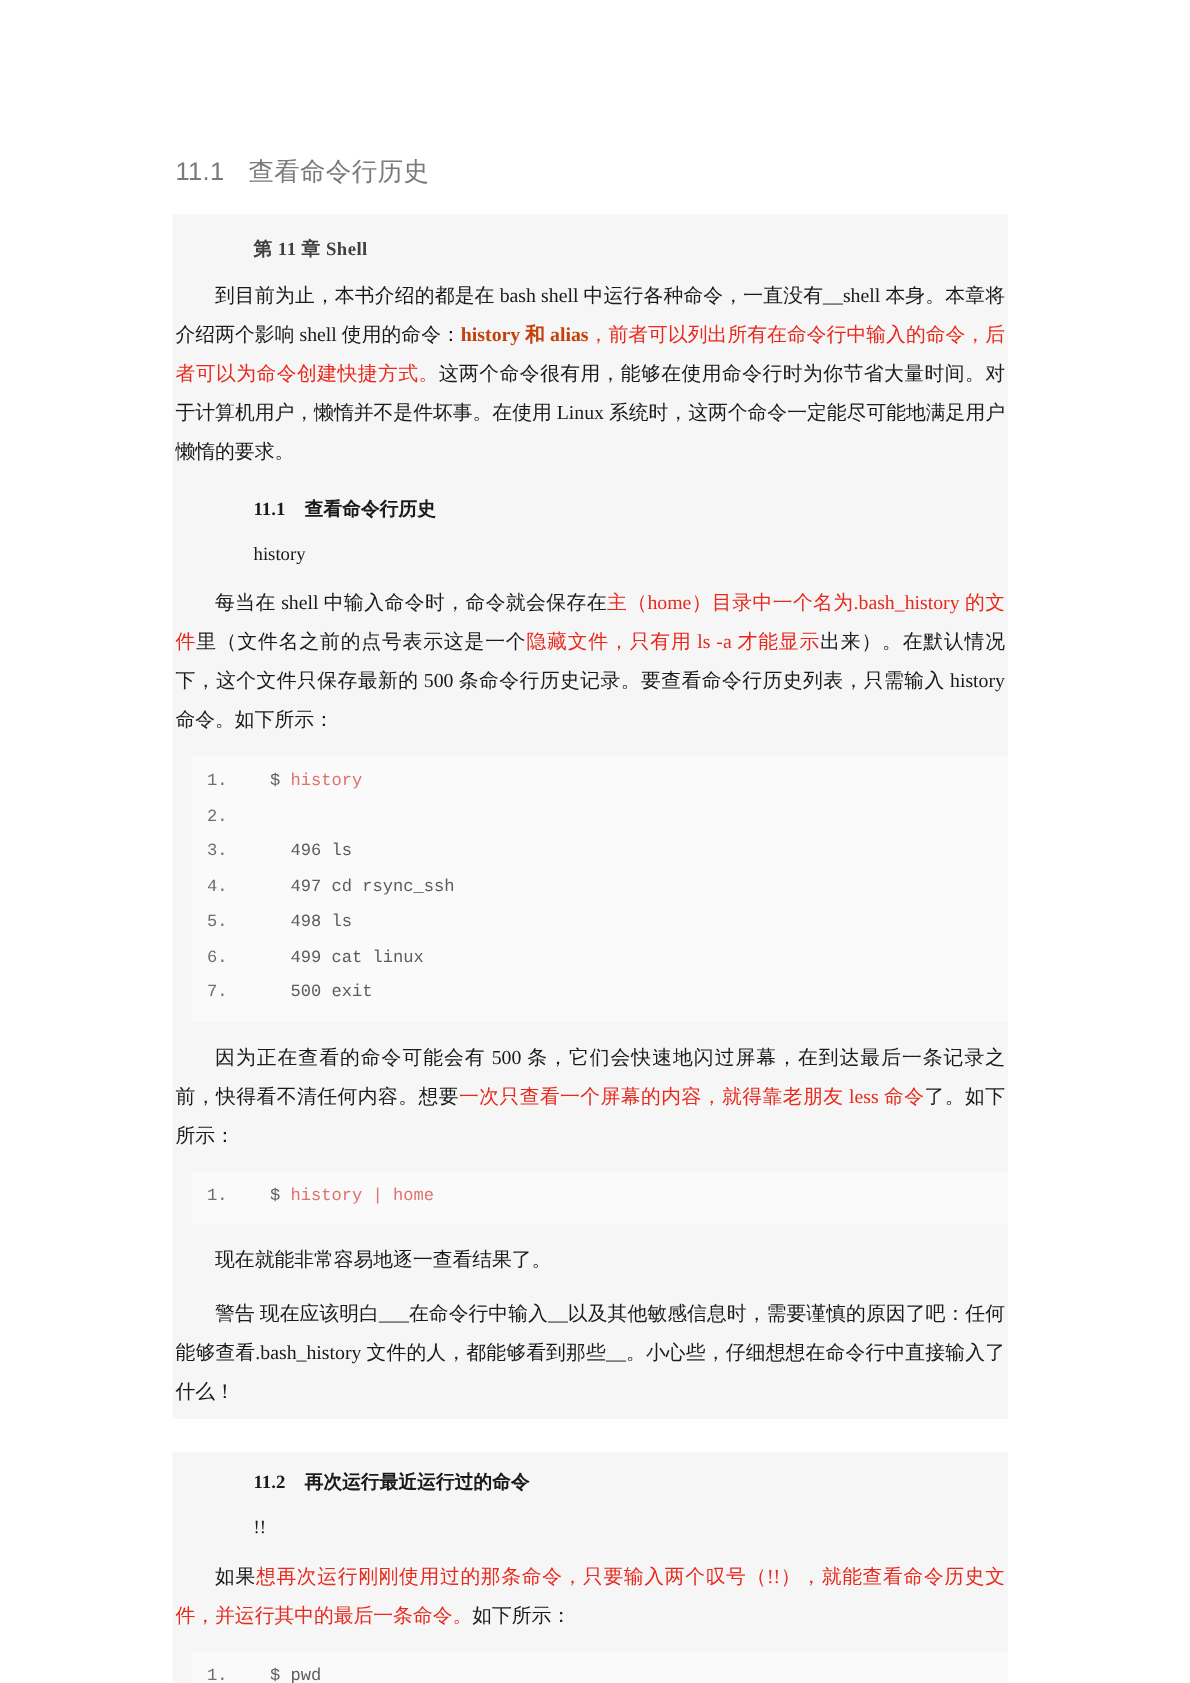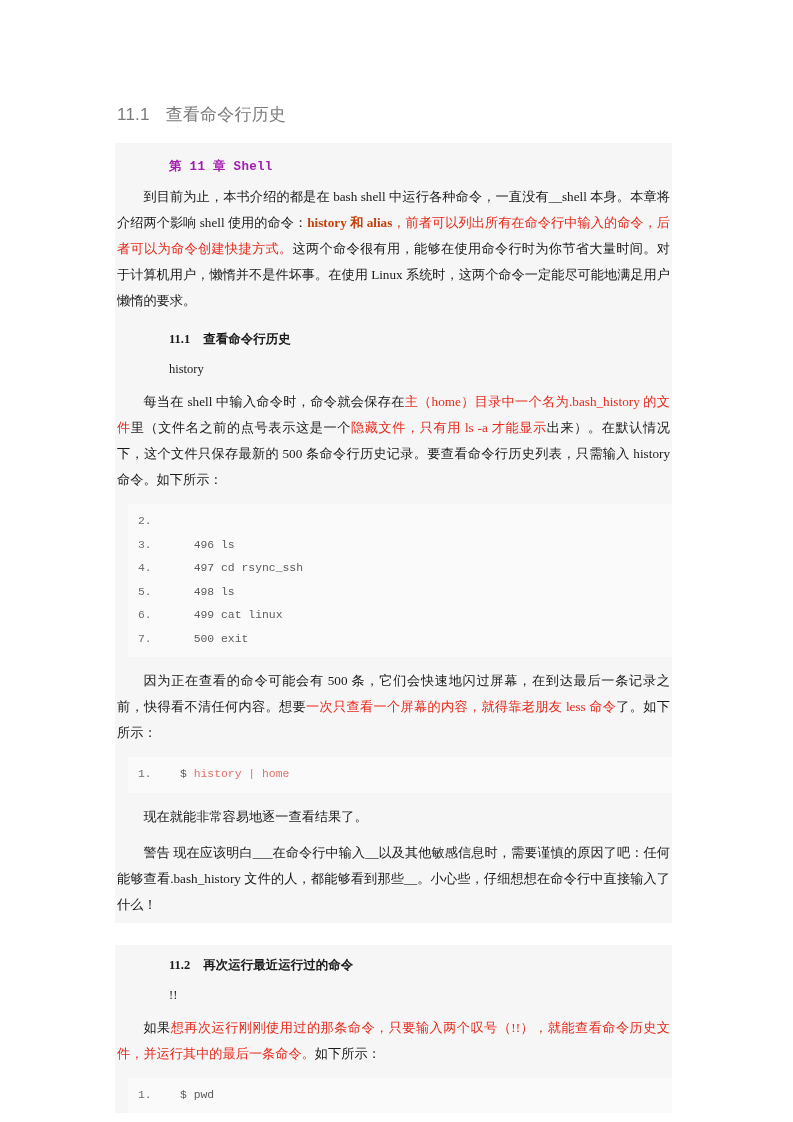--- a/index.html
+++ b/index.html
@@ -52,24 +52,24 @@
   }
   .block.spacer {
     background: #ffffff;
     height: 22px;
   }
 
   
   h2.chapter {
     margin: 0;
     padding: 15px 0 4px 54px;
-    font-family: Liberation Mono, monospace;
+    font-family: Liberation Serif, serif;
     font-size: 12.5px;
     font-weight: bold;
-    color: #a21caf;
+    color: #404040;
     letter-spacing: 0.3px;
   }
   h3.section {
     margin: 0;
     padding: 12px 0 4px 54px;
     font-family: "Liberation Serif", "DejaVu Serif", serif;
     font-size: 12.5px;
     font-weight: bold;
     color: #1a1a1a;
   }
@@ -136,20 +136,21 @@
 
       <p class="para"><span>到目前为止，本书介绍的都是在 bash shell 中运行各种命令，一直没有__shell 本身。本章将介绍两个影响 shell 使用的命令：</span><span class="red-bold">history 和 alias</span><span class="red">，</span><span class="red">前者可以列出所有在命令行中输入的命令，后者可以为命令创建快捷方式。</span><span>这两个命令很有用，能够在使用命令行时为你节省大量时间。对于计算机用户，懒惰并不是件坏事。在使用 Linux 系统时，这两个命令一定能尽可能地满足用户懒惰的要求。</span></p>
 
       <h3 class="section"><span class="snum">11.1</span><span>查看命令行历史</span></h3>
 
       <p class="term">history</p>
 
       <p class="para"><span>每当在 shell 中输入命令时，命令就会保存在</span><span class="red">主（home）目录中一个名为.bash_history 的文件</span><span>里（文件名之前的点号表示这是一个</span><span class="red">隐藏文件，只有用 ls -a 才能显示</span><span>出来）。在默认情况下，这个文件只保存最新的 500 条命令行历史记录。要查看命令行历史列表，只需输入 history 命令。如下所示：</span></p>
 
       <div class="code-block" id="code-history">
+          <div class="code-line"><span class="ln">1.</span><span>$ </span><span class="kw">history</span></div>
           <div class="code-line"><span class="ln">2.</span></div>
           <div class="code-line"><span class="ln">3.</span><span>  496 ls</span></div>
           <div class="code-line"><span class="ln">4.</span><span>  497 cd rsync_ssh</span></div>
           <div class="code-line"><span class="ln">5.</span><span>  498 ls</span></div>
           <div class="code-line"><span class="ln">6.</span><span>  499 cat linux</span></div>
           <div class="code-line"><span class="ln">7.</span><span>  500 exit</span></div>
         </div>
 
       <p class="para"><span>因为正在查看的命令可能会有 500 条，它们会快速地闪过屏幕，在到达最后一条记录之前，快得看不清任何内容。想要</span><span class="red">一次只查看一个屏幕的内容，就得靠老朋友 less 命令</span><span>了。如下所示：</span></p>
 

